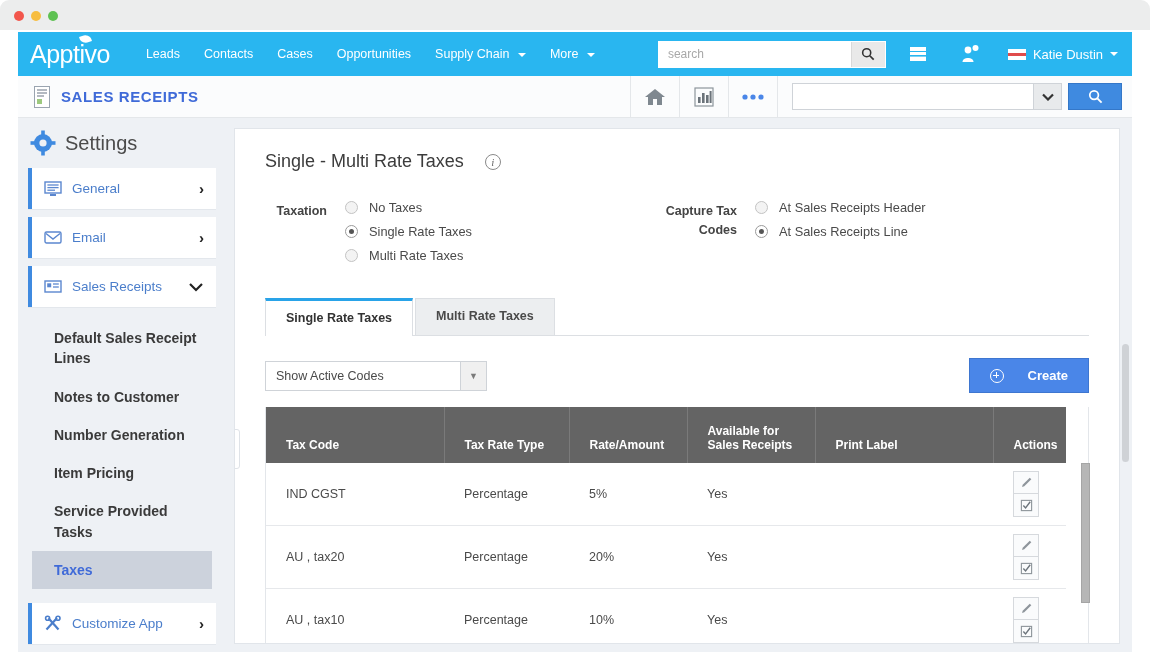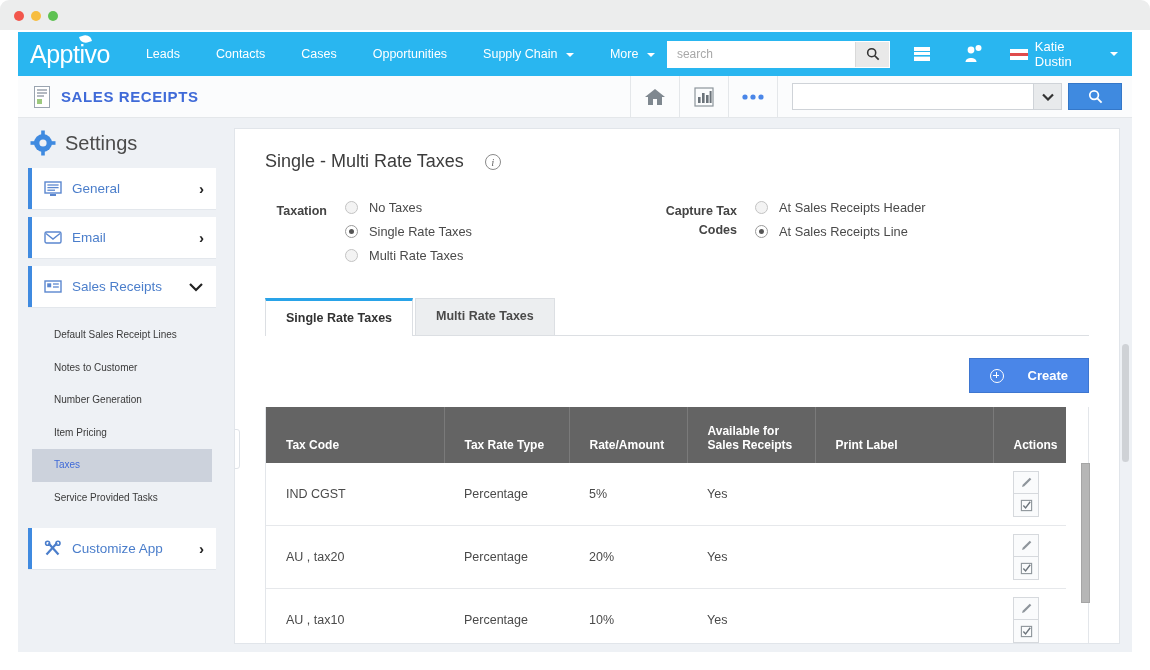--- a/index.html
+++ b/index.html
@@ -45,21 +45,21 @@
     font-weight: 400;
     line-height: 1;
   }
   .logo .leaf {
     position: absolute; right: 19px; top: -7px;
     width: 11px; height: 8px;
     background: #ffffff;
     border-radius: 0 70% 0 70%;
     transform: rotate(-18deg);
   }
-  .nav-links { display: flex; align-items: center; gap: 12px; margin-left: 24px; }
+  .nav-links { display: flex; align-items: center; gap: 0; margin-left: 24px; }
   .nav-link {
     color: #ffffff; font-size: 12.5px;
     padding: 6px 12px; cursor: pointer;
     white-space: nowrap;
   }
   .nav-link .caret {
     display: inline-block; margin-left: 5px;
     border-left: 4px solid transparent; border-right: 4px solid transparent;
     border-top: 4px solid #ffffff; vertical-align: middle;
   }
@@ -191,21 +191,21 @@
     content: ''; position: absolute; left: 0; top: 0;
     width: 4px; height: 100%; background: #3f8ae0;
   }
   .side-item .si-label {
     color: #4b7ecb; font-size: 13.5px; margin-left: 10px;
   }
   .side-item .si-arrow { margin-left: auto; font-size: 15px; color: #222; font-weight: bold; }
   .sub-list { padding: 4px 4px 6px 4px; }
   .sub-item {
     padding: 9px 12px 9px 22px;
-    font-size: 10px; color: #3a3a3a; font-weight: normal;
+    font-size: 14px; color: #3a3a3a; font-weight: bold;
     cursor: pointer; line-height: 1.45;
   }
   .sub-item.active { background: #ccd2dc; color: #3f6ad8; }
 
   
   .content-wrap { flex: 1; position: relative; padding: 10px 12px 0 14px; }
   .content {
     position: relative;
     background: #ffffff;
     height: 516px;
@@ -530,22 +530,22 @@
               <path d="M2 2 L8 8 L14 2" fill="none" stroke="#222" stroke-width="2.2"></path>
             </svg>
           </span>
         </div>
 
         <div class="sub-list">
           <div class="sub-item">Default Sales Receipt Lines</div>
           <div class="sub-item">Notes to Customer</div>
           <div class="sub-item">Number Generation</div>
           <div class="sub-item">Item Pricing</div>
+          <div class="sub-item">Service Provided Tasks</div>
           <div class="sub-item active">Taxes</div>
-          <div class="sub-item">Service Provided Tasks</div>
         </div>
 
         <div class="side-item" style="margin-top:8px;">
           <svg width="18" height="17" viewBox="0 0 18 17">
             <line x1="2.5" y1="14.5" x2="13" y2="3" stroke="#4b7ecb" stroke-width="2.2"></line>
             <line x1="14.5" y1="14.5" x2="4.5" y2="3.2" stroke="#4b7ecb" stroke-width="2.2"></line>
             <circle cx="3.6" cy="3.2" r="2" fill="none" stroke="#4b7ecb" stroke-width="1.6"></circle>
             <circle cx="14" cy="3.2" r="2" fill="none" stroke="#4b7ecb" stroke-width="1.6"></circle>
           </svg>
           <span class="si-label">Customize App</span>
@@ -601,20 +601,26 @@
             </div>
           </div>
         </div>
 
         <div class="tabs">
           <div class="tab active">Single Rate Taxes</div>
           <div class="tab">Multi Rate Taxes</div>
         </div>
 
         <div class="toolbar-row">
+          <div class="filter-select">
+            <div class="fs-txt">Show Active Codes</div>
+            <div class="fs-dd">
+              <span style="font-size:9px;color:#7a7a7a;">▼</span>
+            </div>
+          </div>
           <div class="create-btn">
             <span class="plus-circle"></span>
             <span>Create</span>
           </div>
         </div>
 
         <div class="table-wrap">
           <table>
             <colgroup>
               <col style="width:178px">

